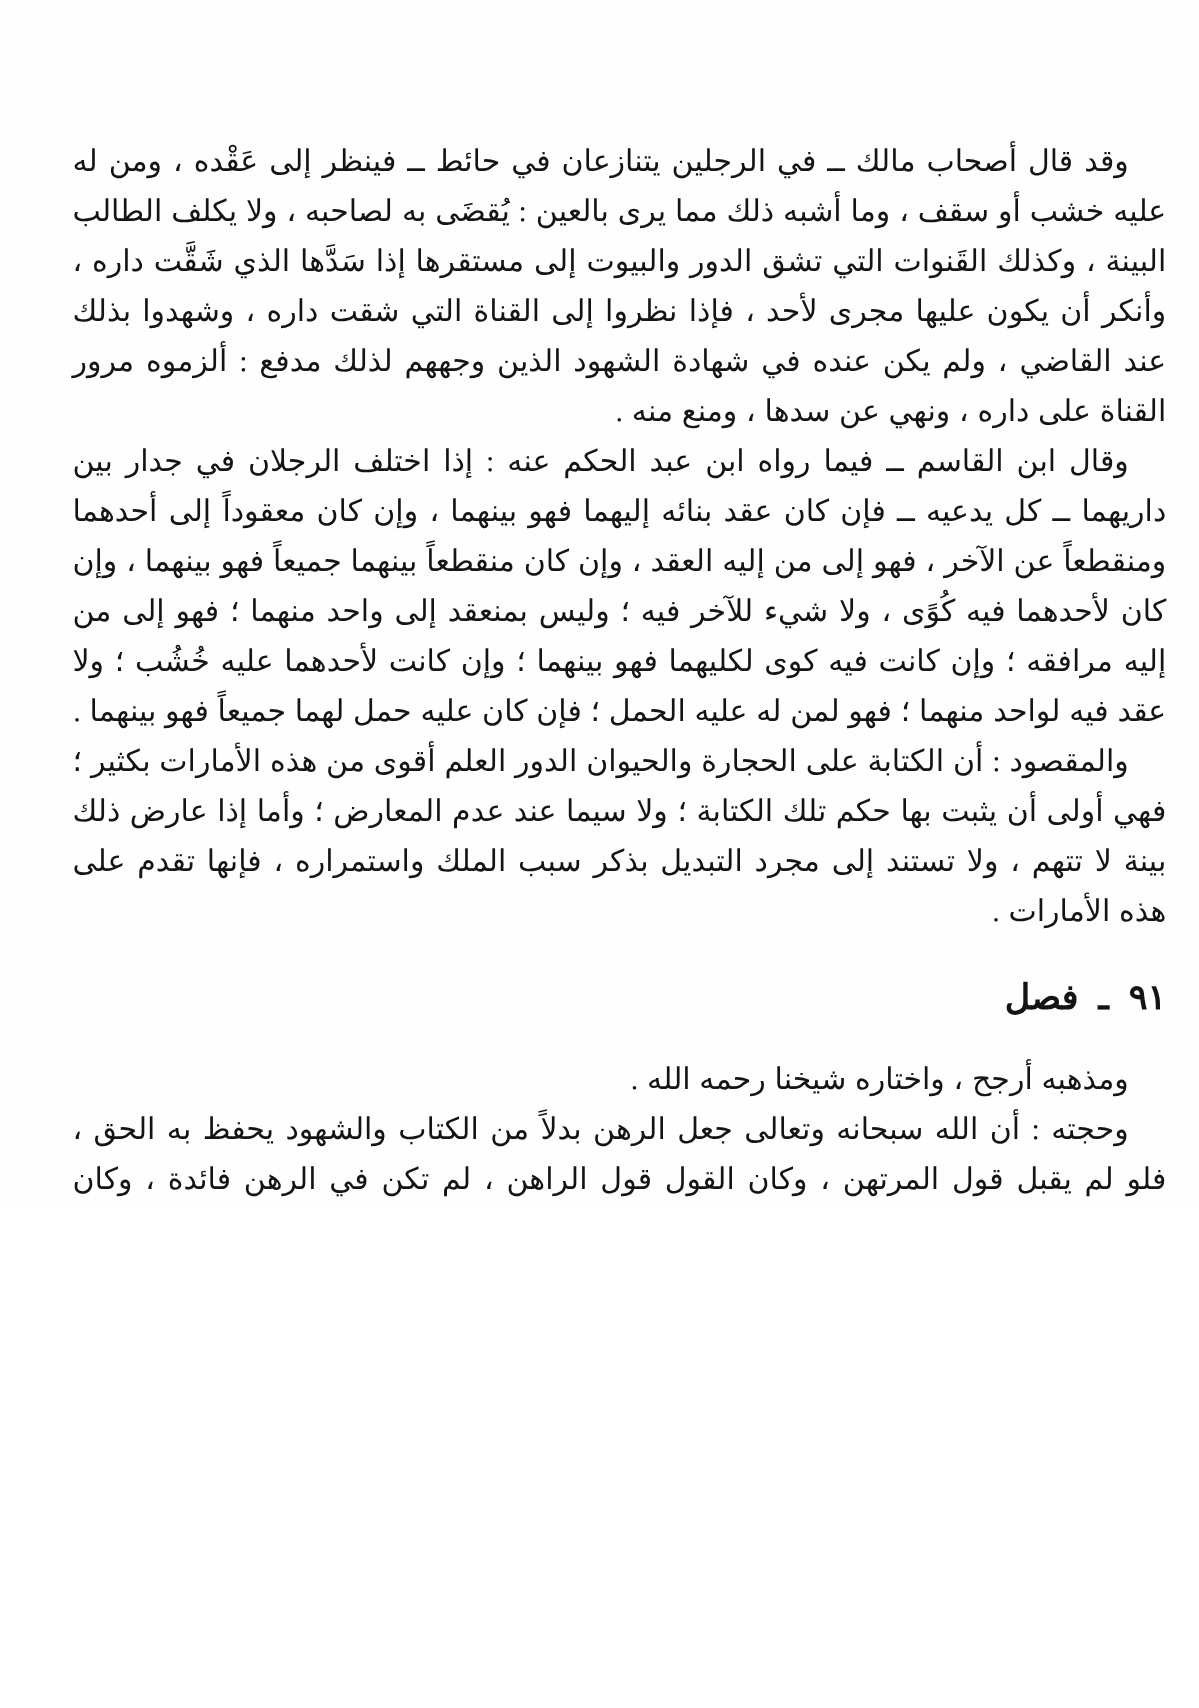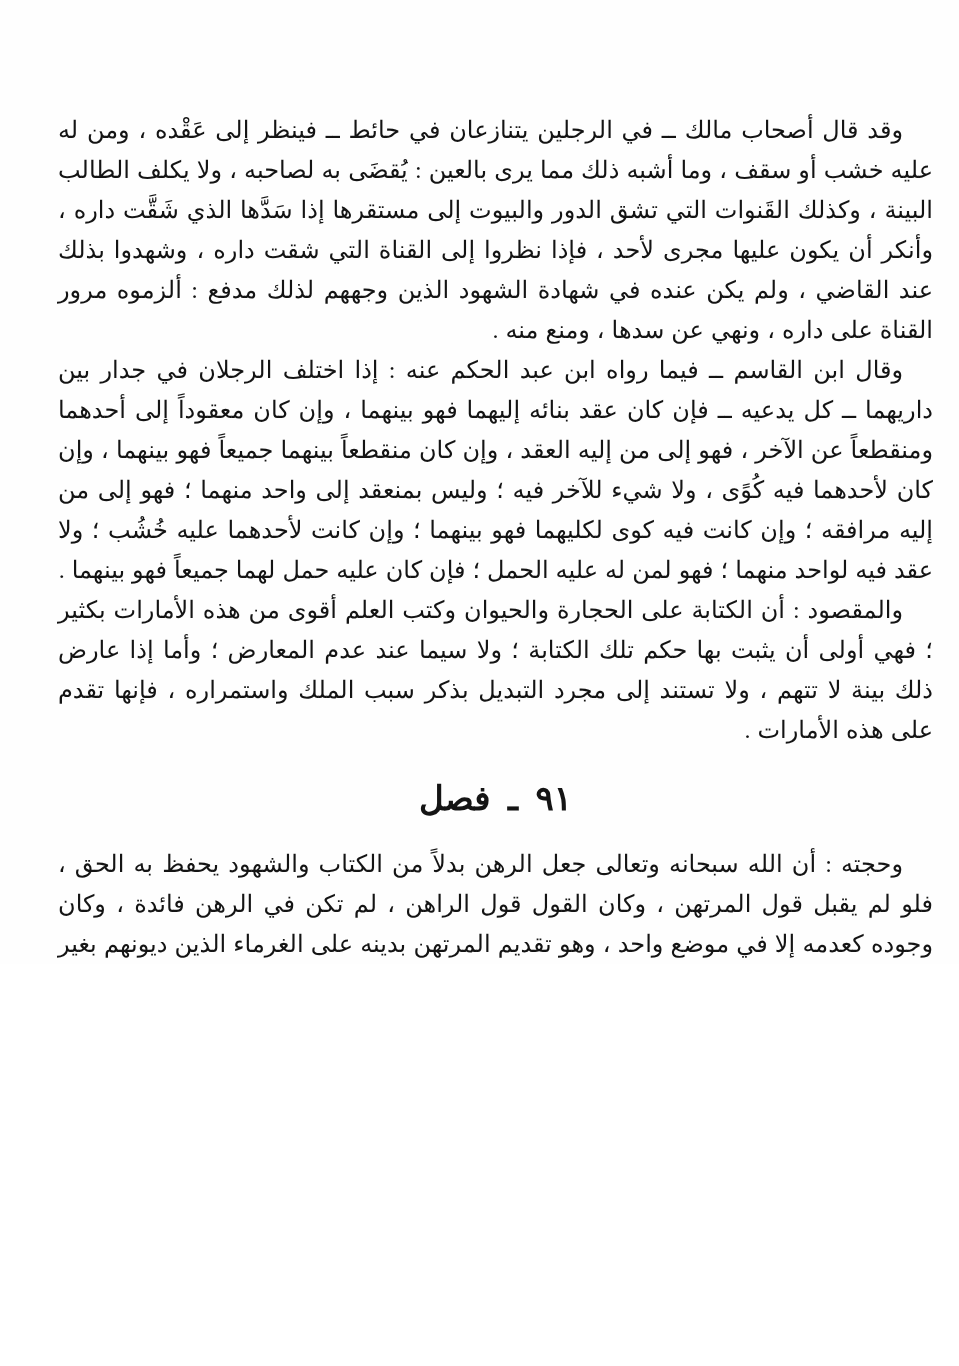--- a/index.html
+++ b/index.html
@@ -28,22 +28,21 @@
     line-height: 40px;
     word-spacing: 1px;
   }
   p.para {
     margin: 0;
     padding: 0;
     text-indent: 30px; 
   }
   h2.section-heading {
     margin: 26px 0 22px 0;
-    text-align: center;
-    font-size: 34px;
+    font-size: 28px;
     font-weight: bold;
     line-height: 46px;
     letter-spacing: 1px;
   }
   h2.section-heading .sep {
     margin: 0 8px;
   }
   .page-number {
     position: absolute;
     top: 1206px;
@@ -65,30 +64,31 @@
 </head>
 <body>
 
 <div class="page">
 
   <div class="text-block">
 
     <div id="paras-before">
         <p class="para">وقد قال أصحاب مالك ــ في الرجلين يتنازعان في حائط ــ فينظر إلى عَقْده ، ومن له عليه خشب أو سقف ، وما أشبه ذلك مما يرى بالعين : يُقضَى به لصاحبه ، ولا يكلف الطالب البينة ، وكذلك القَنوات التي تشق الدور والبيوت إلى مستقرها إذا سَدَّها الذي شَقَّت داره ، وأنكر أن يكون عليها مجرى لأحد ، فإذا نظروا إلى القناة التي شقت داره ، وشهدوا بذلك عند القاضي ، ولم يكن عنده في شهادة الشهود الذين وجههم لذلك مدفع : ألزموه مرور القناة على داره ، ونهي عن سدها ، ومنع منه .</p>
         <p class="para">وقال ابن القاسم ــ فيما رواه ابن عبد الحكم عنه : إذا اختلف الرجلان في جدار بين داريهما ــ كل يدعيه ــ فإن كان عقد بنائه إليهما فهو بينهما ، وإن كان معقوداً إلى أحدهما ومنقطعاً عن الآخر ، فهو إلى من إليه العقد ، وإن كان منقطعاً بينهما جميعاً فهو بينهما ، وإن كان لأحدهما فيه كُوًى ، ولا شيء للآخر فيه ؛ وليس بمنعقد إلى واحد منهما ؛ فهو إلى من إليه مرافقه ؛ وإن كانت فيه كوى لكليهما فهو بينهما ؛ وإن كانت لأحدهما عليه خُشُب ؛ ولا عقد فيه لواحد منهما ؛ فهو لمن له عليه الحمل ؛ فإن كان عليه حمل لهما جميعاً فهو بينهما .</p>
-        <p class="para">والمقصود : أن الكتابة على الحجارة والحيوان وكتب العلم أقوى من هذه الأمارات بكثير ؛ فهي أولى أن يثبت بها حكم تلك الكتابة ؛ ولا سيما عند عدم المعارض ؛ وأما إذا عارض ذلك بينة لا تتهم ، ولا تستند إلى مجرد التبديل بذكر سبب الملك واستمراره ، فإنها تقدم على هذه الأمارات .</p>
+        <p class="para">والمقصود : أن الكتابة على الحجارة والحيوان الدور العلم أقوى من هذه الأمارات بكثير ؛ فهي أولى أن يثبت بها حكم تلك الكتابة ؛ ولا سيما عند عدم المعارض ؛ وأما إذا عارض ذلك بينة لا تتهم ، ولا تستند إلى مجرد التبديل بذكر سبب الملك واستمراره ، فإنها تقدم على هذه الأمارات .</p>
       </div>
 
     <h2 class="section-heading">
       <span>٩١</span>
       <span class="sep">ـ</span>
       <span>فصل</span>
     </h2>
 
     <div id="paras-after">
+        <p class="para">ومذهبه أرجح ، واختاره شيخنا رحمه الله .</p>
         <p class="para">وحجته : أن الله سبحانه وتعالى جعل الرهن بدلاً من الكتاب والشهود يحفظ به الحق ، فلو لم يقبل قول المرتهن ، وكان القول قول الراهن ، لم تكن في الرهن فائدة ، وكان وجوده كعدمه إلا في موضع واحد ، وهو تقديم المرتهن بدينه على الغرماء الذين ديونهم بغير رهن ، ومعلوم أن الرهن لم يشرع</p>
       </div>
 
   </div>
 
   <div class="page-number">
     <span class="dash">ــــ</span>
     <span>١٧٩</span>
     <span class="dash">ــــ</span>
   </div>

